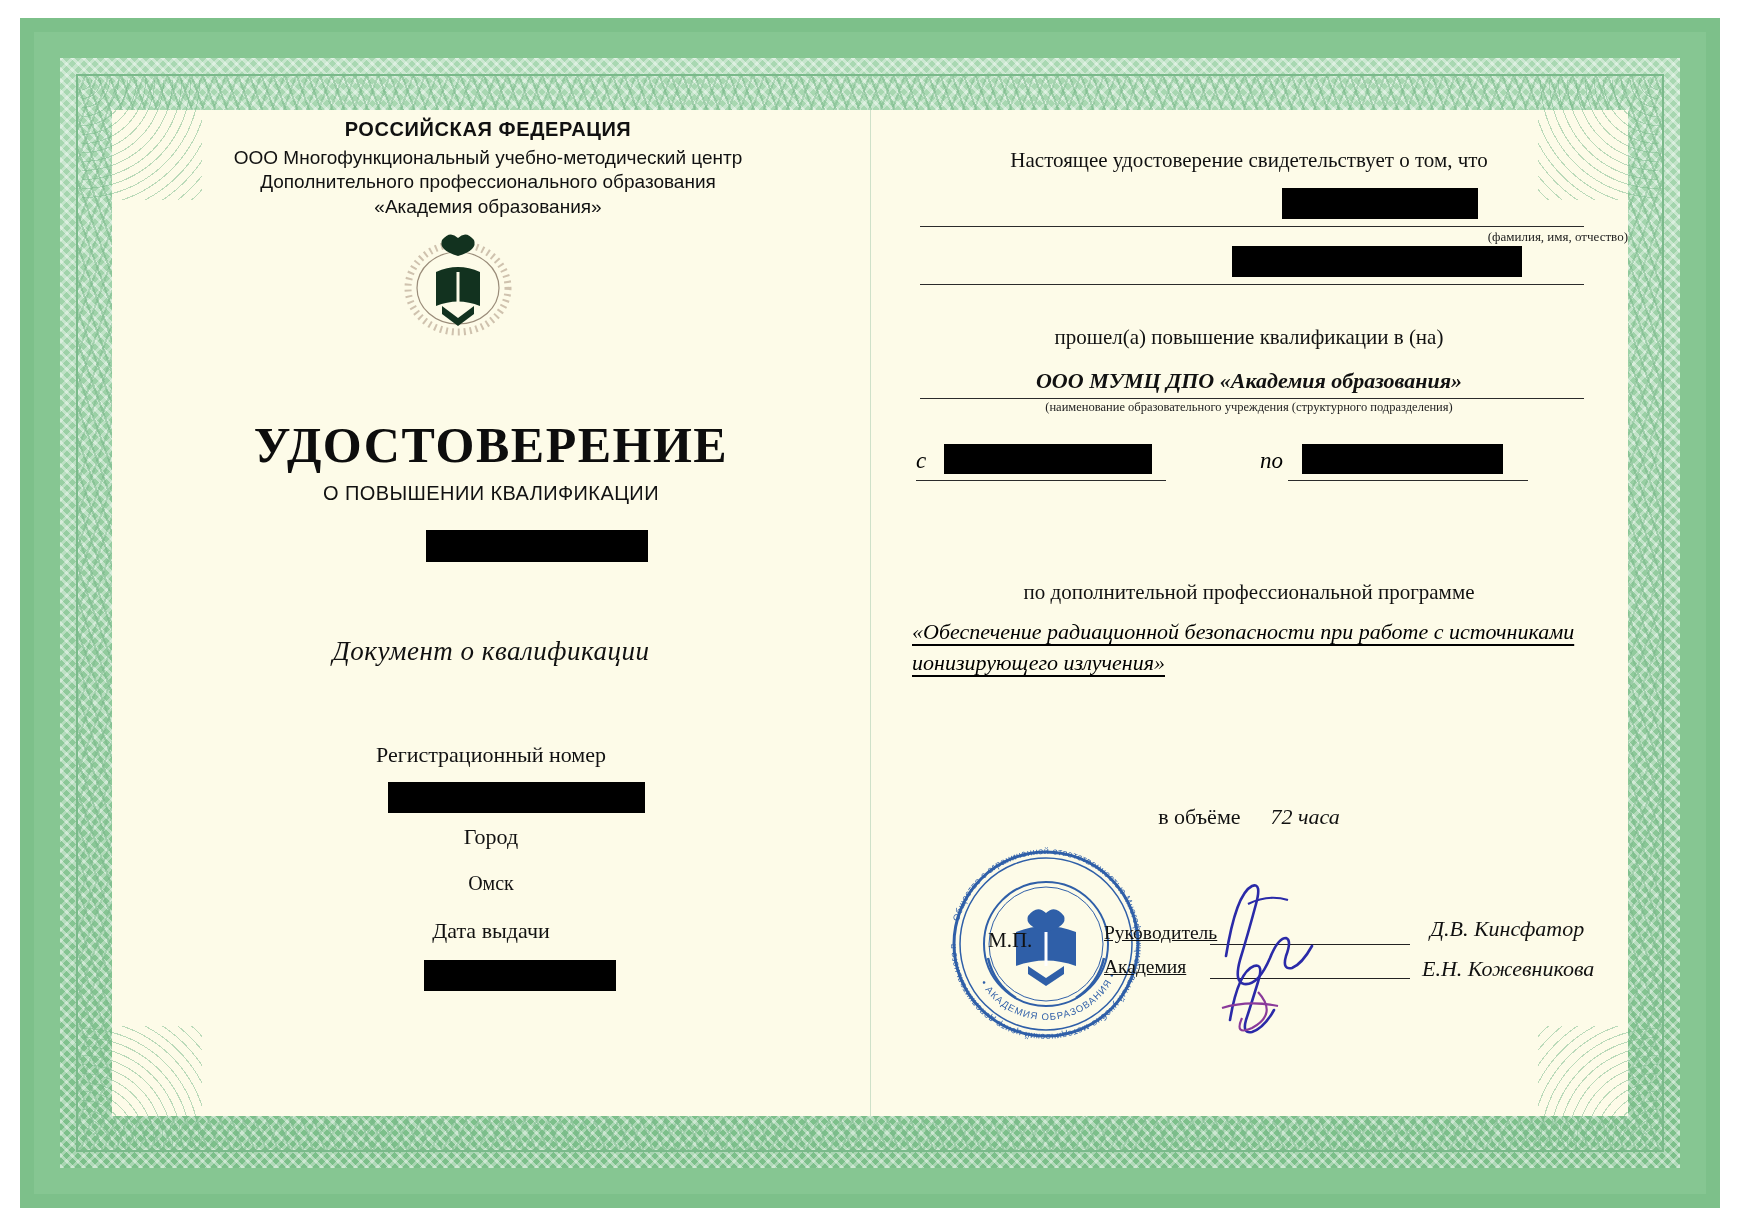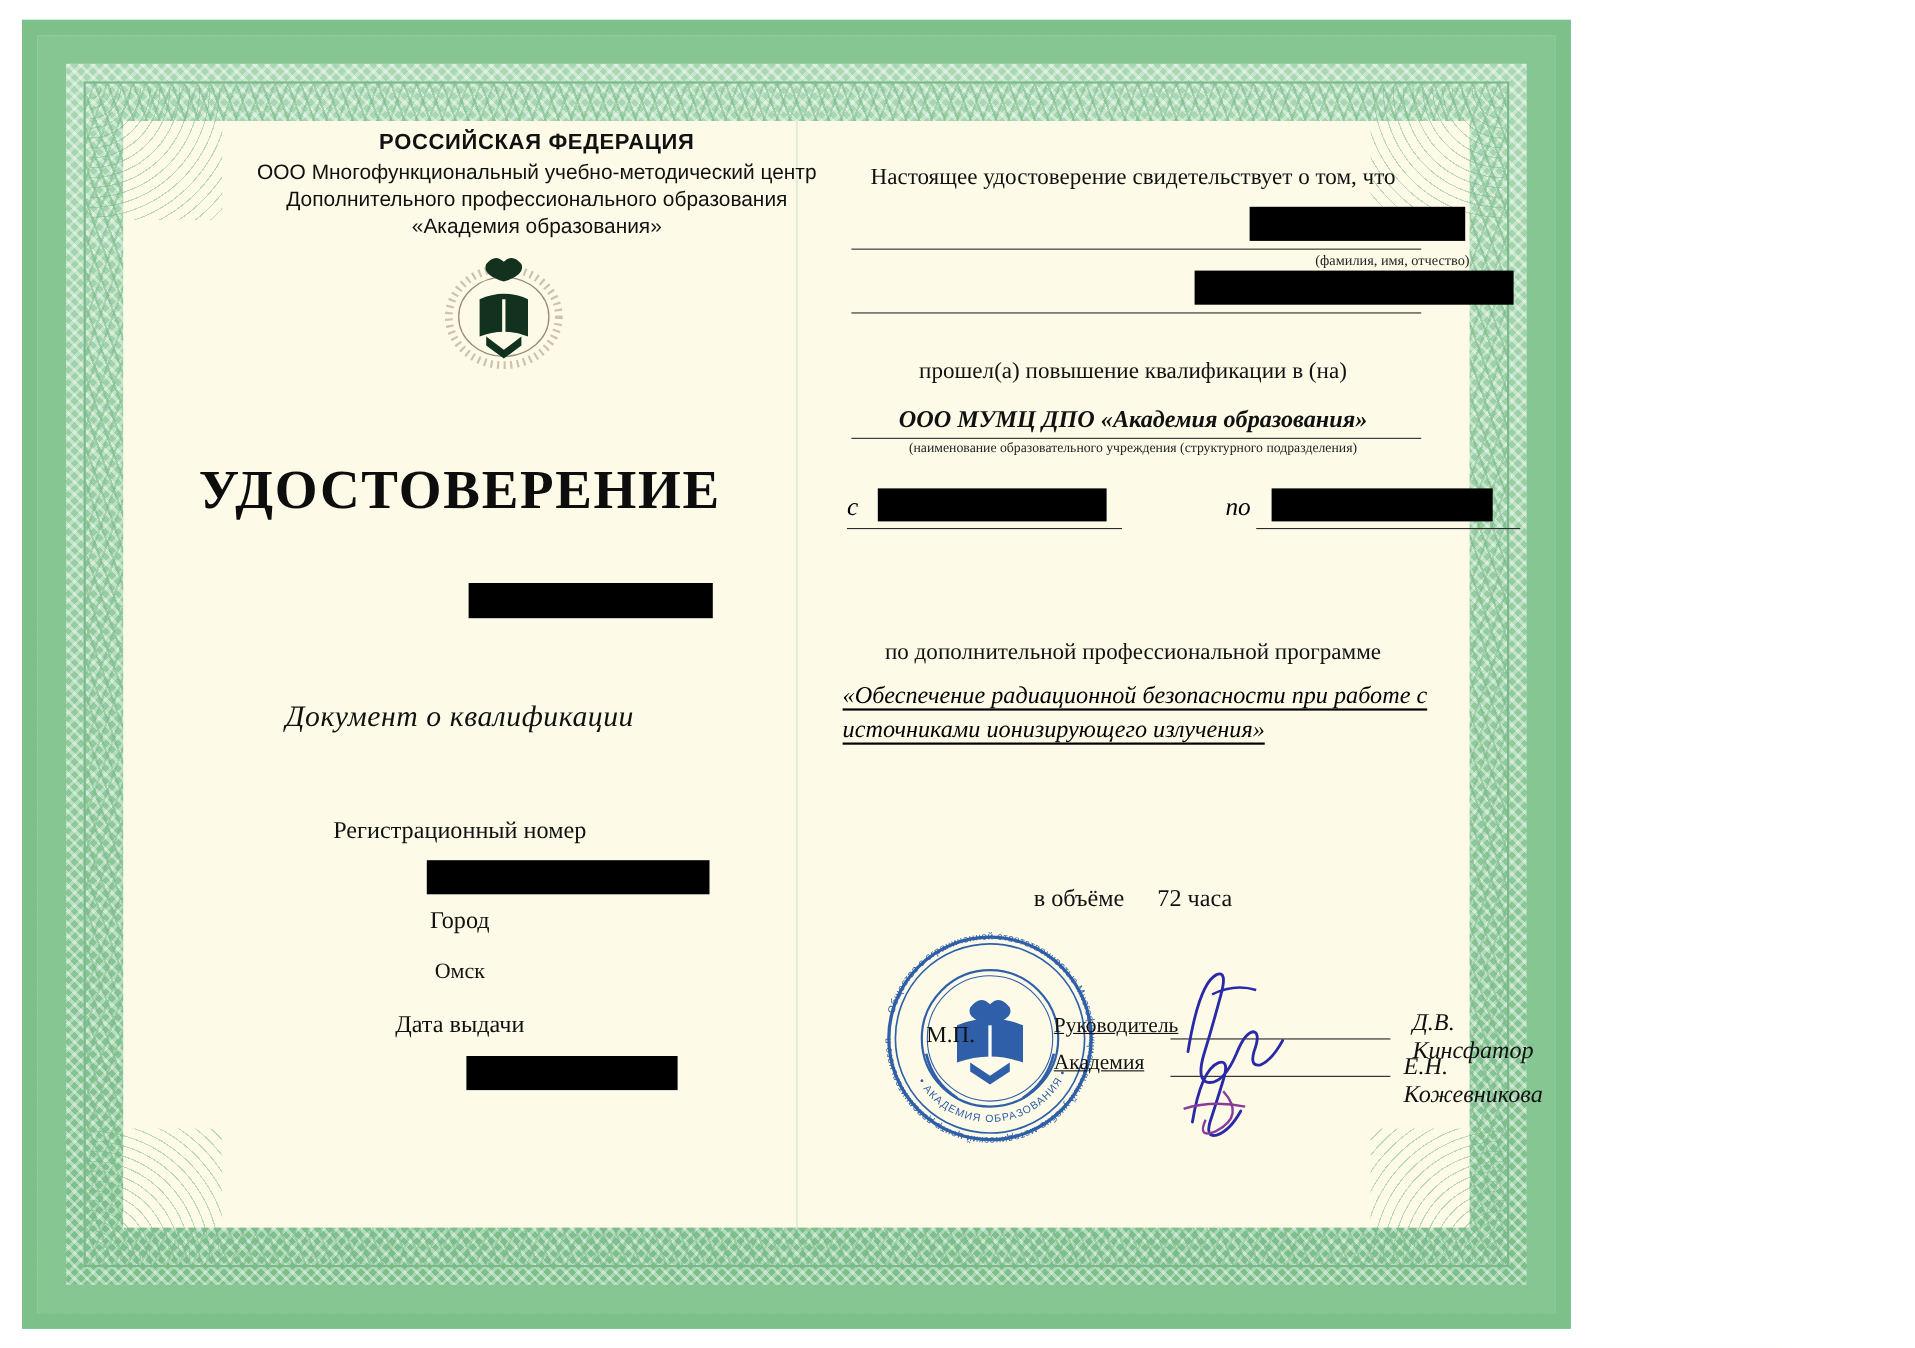--- a/index.html
+++ b/index.html
@@ -12,23 +12,23 @@
     height: 1225px;
     font-family: "Liberation Serif", serif;
     overflow: hidden;
   }
 
   
   .certificate {
     position: absolute;
     left: 20px;
     top: 18px;
-    width: 1408px;
+    width: 1700px;
     height: 1190px;
-    background: #5eead4;
+    background: #f0abfc;
     box-sizing: border-box;
   }
 
   
   .border-outer {
     position: absolute;
     inset: 0;
     border: 14px solid #7dc08a;
     box-sizing: border-box;
     background:
@@ -354,20 +354,21 @@
     text-decoration: underline;
     text-underline-offset: 5px;
   }
   .volume {
     position: absolute;
     left: 0; right: 0;
     top: 694px;
     font-size: 22px;
   }
   .volume .vol-val {
+    font-style: italic;
     margin-left: 30px;
   }
 
   
   .stamp {
     position: absolute;
     left: 72px;
     top: 730px;
     width: 208px;
     height: 208px;
@@ -454,20 +455,21 @@
           <ellipse cx="56" cy="60" rx="50" ry="44" fill="none" stroke="#cfc2ae" stroke-width="7" stroke-dasharray="2 4"></ellipse>
           <ellipse cx="56" cy="60" rx="41" ry="36" fill="none" stroke="#9a8c79" stroke-width="1.2"></ellipse>
           <path d="M40 12 q8 -10 16 -2 q8 -8 16 2 q4 10 -16 16 q-20 -6 -16 -16z" fill="#12321f"></path>
           <path d="M34 44 q22 -10 44 0 l0 34 q-22 -9 -44 0z" fill="#12321f"></path>
           <path d="M56 44 l0 34" stroke="#fdfbe8" stroke-width="3" fill="none"></path>
           <path d="M40 78 l16 12 l16 -12 l0 8 l-16 12 l-16 -12z" fill="#12321f"></path>
         </svg>
       </div>
 
       <div class="title-main">УДОСТОВЕРЕНИЕ</div>
+      <div class="title-sub">О ПОВЫШЕНИИ КВАЛИФИКАЦИИ</div>
 
       <div class="redaction red-title"></div>
 
       <div class="doc-kind">Документ  о  квалификации</div>
 
       <div class="reg-label">Регистрационный номер</div>
       <div class="redaction red-reg"></div>
 
       <div class="city-label">Город</div>
       <div class="city-value">Омск</div>

